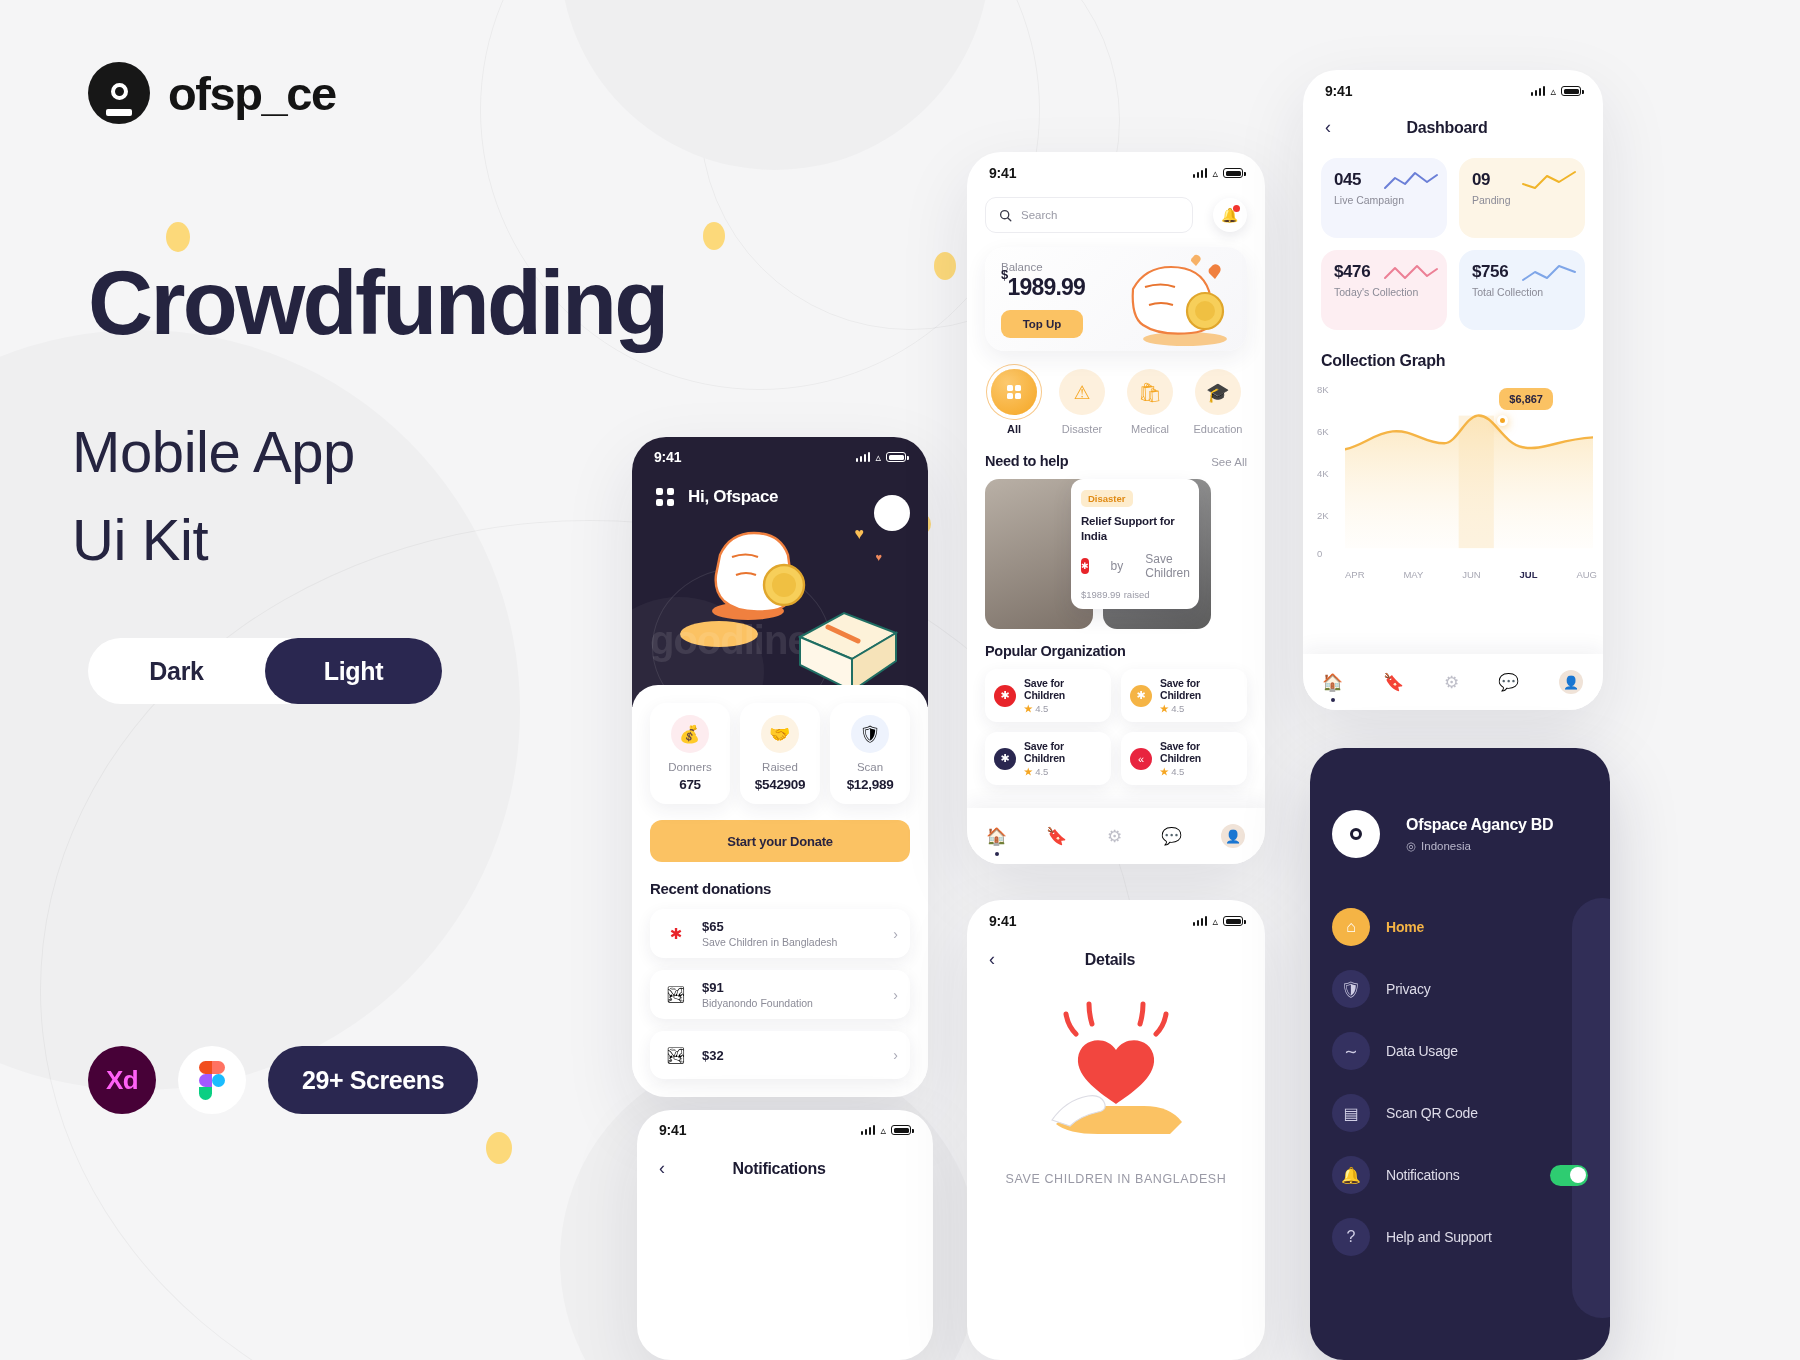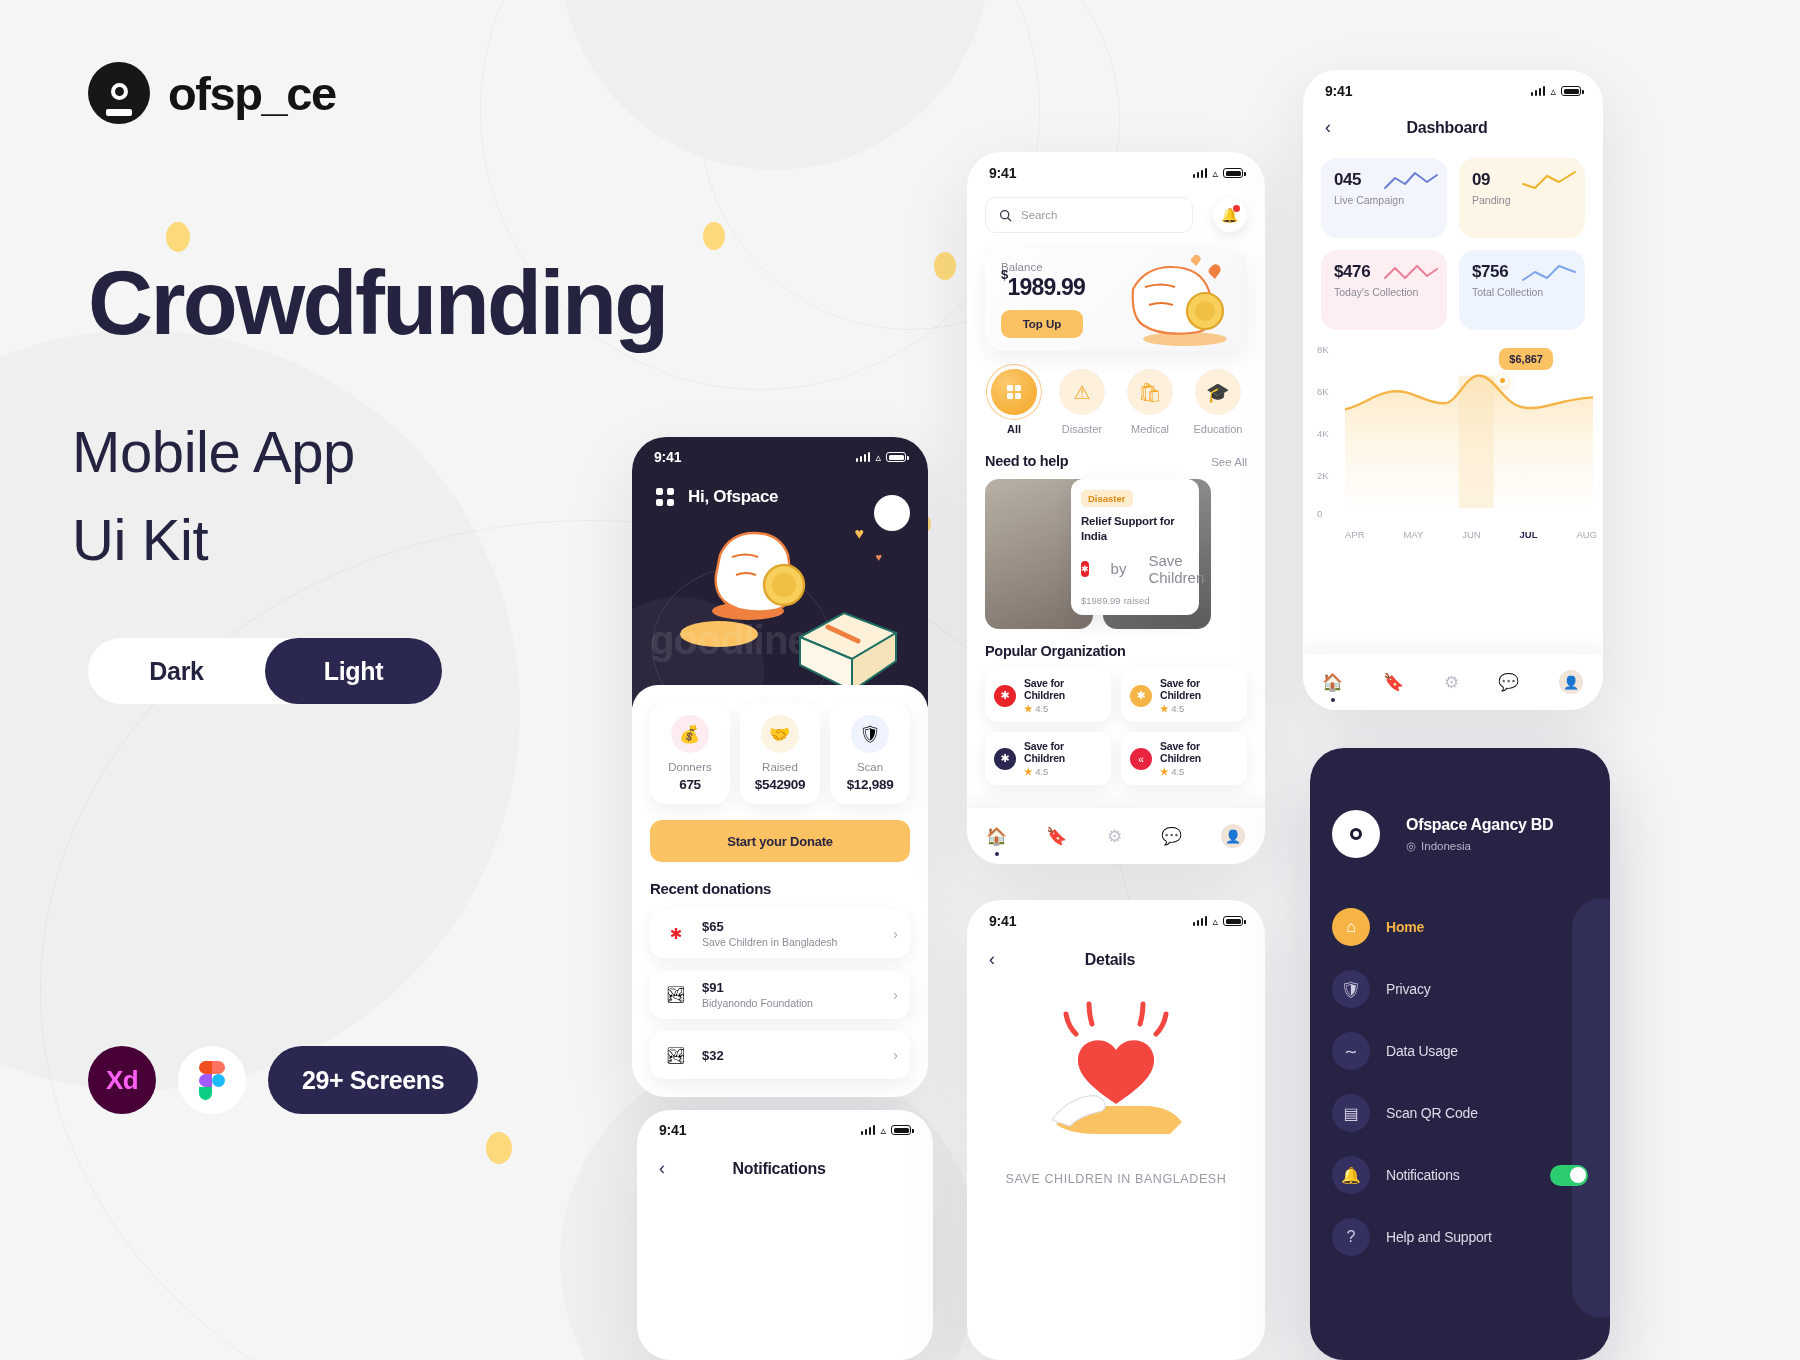--- a/index.html
+++ b/index.html
@@ -160,21 +160,21 @@
   .c-cards { display:flex; gap: 10px; padding: 10px 0 0 18px; }
   .c-card { width: 108px; height: 150px; border-radius: 14px; overflow:hidden; position:relative; flex:none;
             background: linear-gradient(160deg,#b9b0a6,#7c7168); }
   .c-card.k2 { background: linear-gradient(160deg,#9a9a9a,#5d5d5d); }
   .c-info { position:absolute; left: 104px; top: 10px; width: 128px; background:#fff; border-radius: 12px;
             box-shadow: 0 8px 20px rgba(40,40,70,.10); padding: 9px 10px; }
   .c-chip { display:inline-block; background:#fdeccd; color:#e08a14; font-size:9.5px; border-radius: 5px; padding: 3px 7px; font-weight:bold;}
   .c-info .ttl { font-size: 11.5px; font-weight:bold; color:#1d1b32; margin-top: 7px; line-height:1.3; letter-spacing:-.2px;}
   .c-by { display:flex; align-items:center; gap:6px; margin-top: 8px; }
   .c-by .lg { width: 16px;height:16px;border-radius:4px;background:#e8242a;display:flex;align-items:center;justify-content:center;color:#fff;font-size:9px;}
-  .c-by .nm { font-size: 15px; color:#8b8b97;padding-left:16px; }
+  .c-by .nm { font-size: 12px; color:#8b8b97;padding-left:16px; }
   .c-raised { margin-top: 8px; font-size: 11px; font-weight:bold; color:#1d1b32;}
   .c-raised span { font-weight: normal; color:#9a9aa6; font-size: 9.5px; }
   .c-orgs { display:grid; grid-template-columns: 1fr 1fr; gap: 10px; padding: 10px 18px 0; }
   .c-org { display:flex; align-items:center; gap:8px; background:#fff; border-radius: 12px;
            box-shadow: 0 5px 16px rgba(40,40,70,.075); padding: 8px 9px; }
   .c-org .lg { width: 22px;height:22px;border-radius:50%;display:flex;align-items:center;justify-content:center;color:#fff;font-size:11px;flex:none;}
   .c-org .nm { font-size: 10.5px; font-weight:bold; color:#1d1b32; letter-spacing:-.2px;}
   .c-org .rt { font-size: 9.5px; color:#9a9aa6; margin-top:2px; }
   .c-org .rt b { color:#f5a623; }
 
@@ -625,20 +625,21 @@
       </div>
       <div class="e-kpi" style="background:#eef4fd;">
         <svg width="56" height="26" viewBox="0 0 56 26">
             <path d="M2 20 L14 12 L26 18 L38 6 L54 12" fill="none" stroke="#7fa6e8" stroke-width="2" stroke-linecap="round" stroke-linejoin="round"></path>
           </svg>
         <div class="v">$756</div>
         <div class="l">Total Collection</div>
       </div>
     </div>
 
+    <div class="e-gt">Collection Graph</div>
 
     <div class="e-chart">
       <div class="e-yaxis">
         <div style="top:2px;">8K</div>
         <div style="top:44px;">6K</div>
         <div style="top:86px;">4K</div>
         <div style="top:128px;">2K</div>
         <div style="top:166px;">0</div>
       </div>
 

